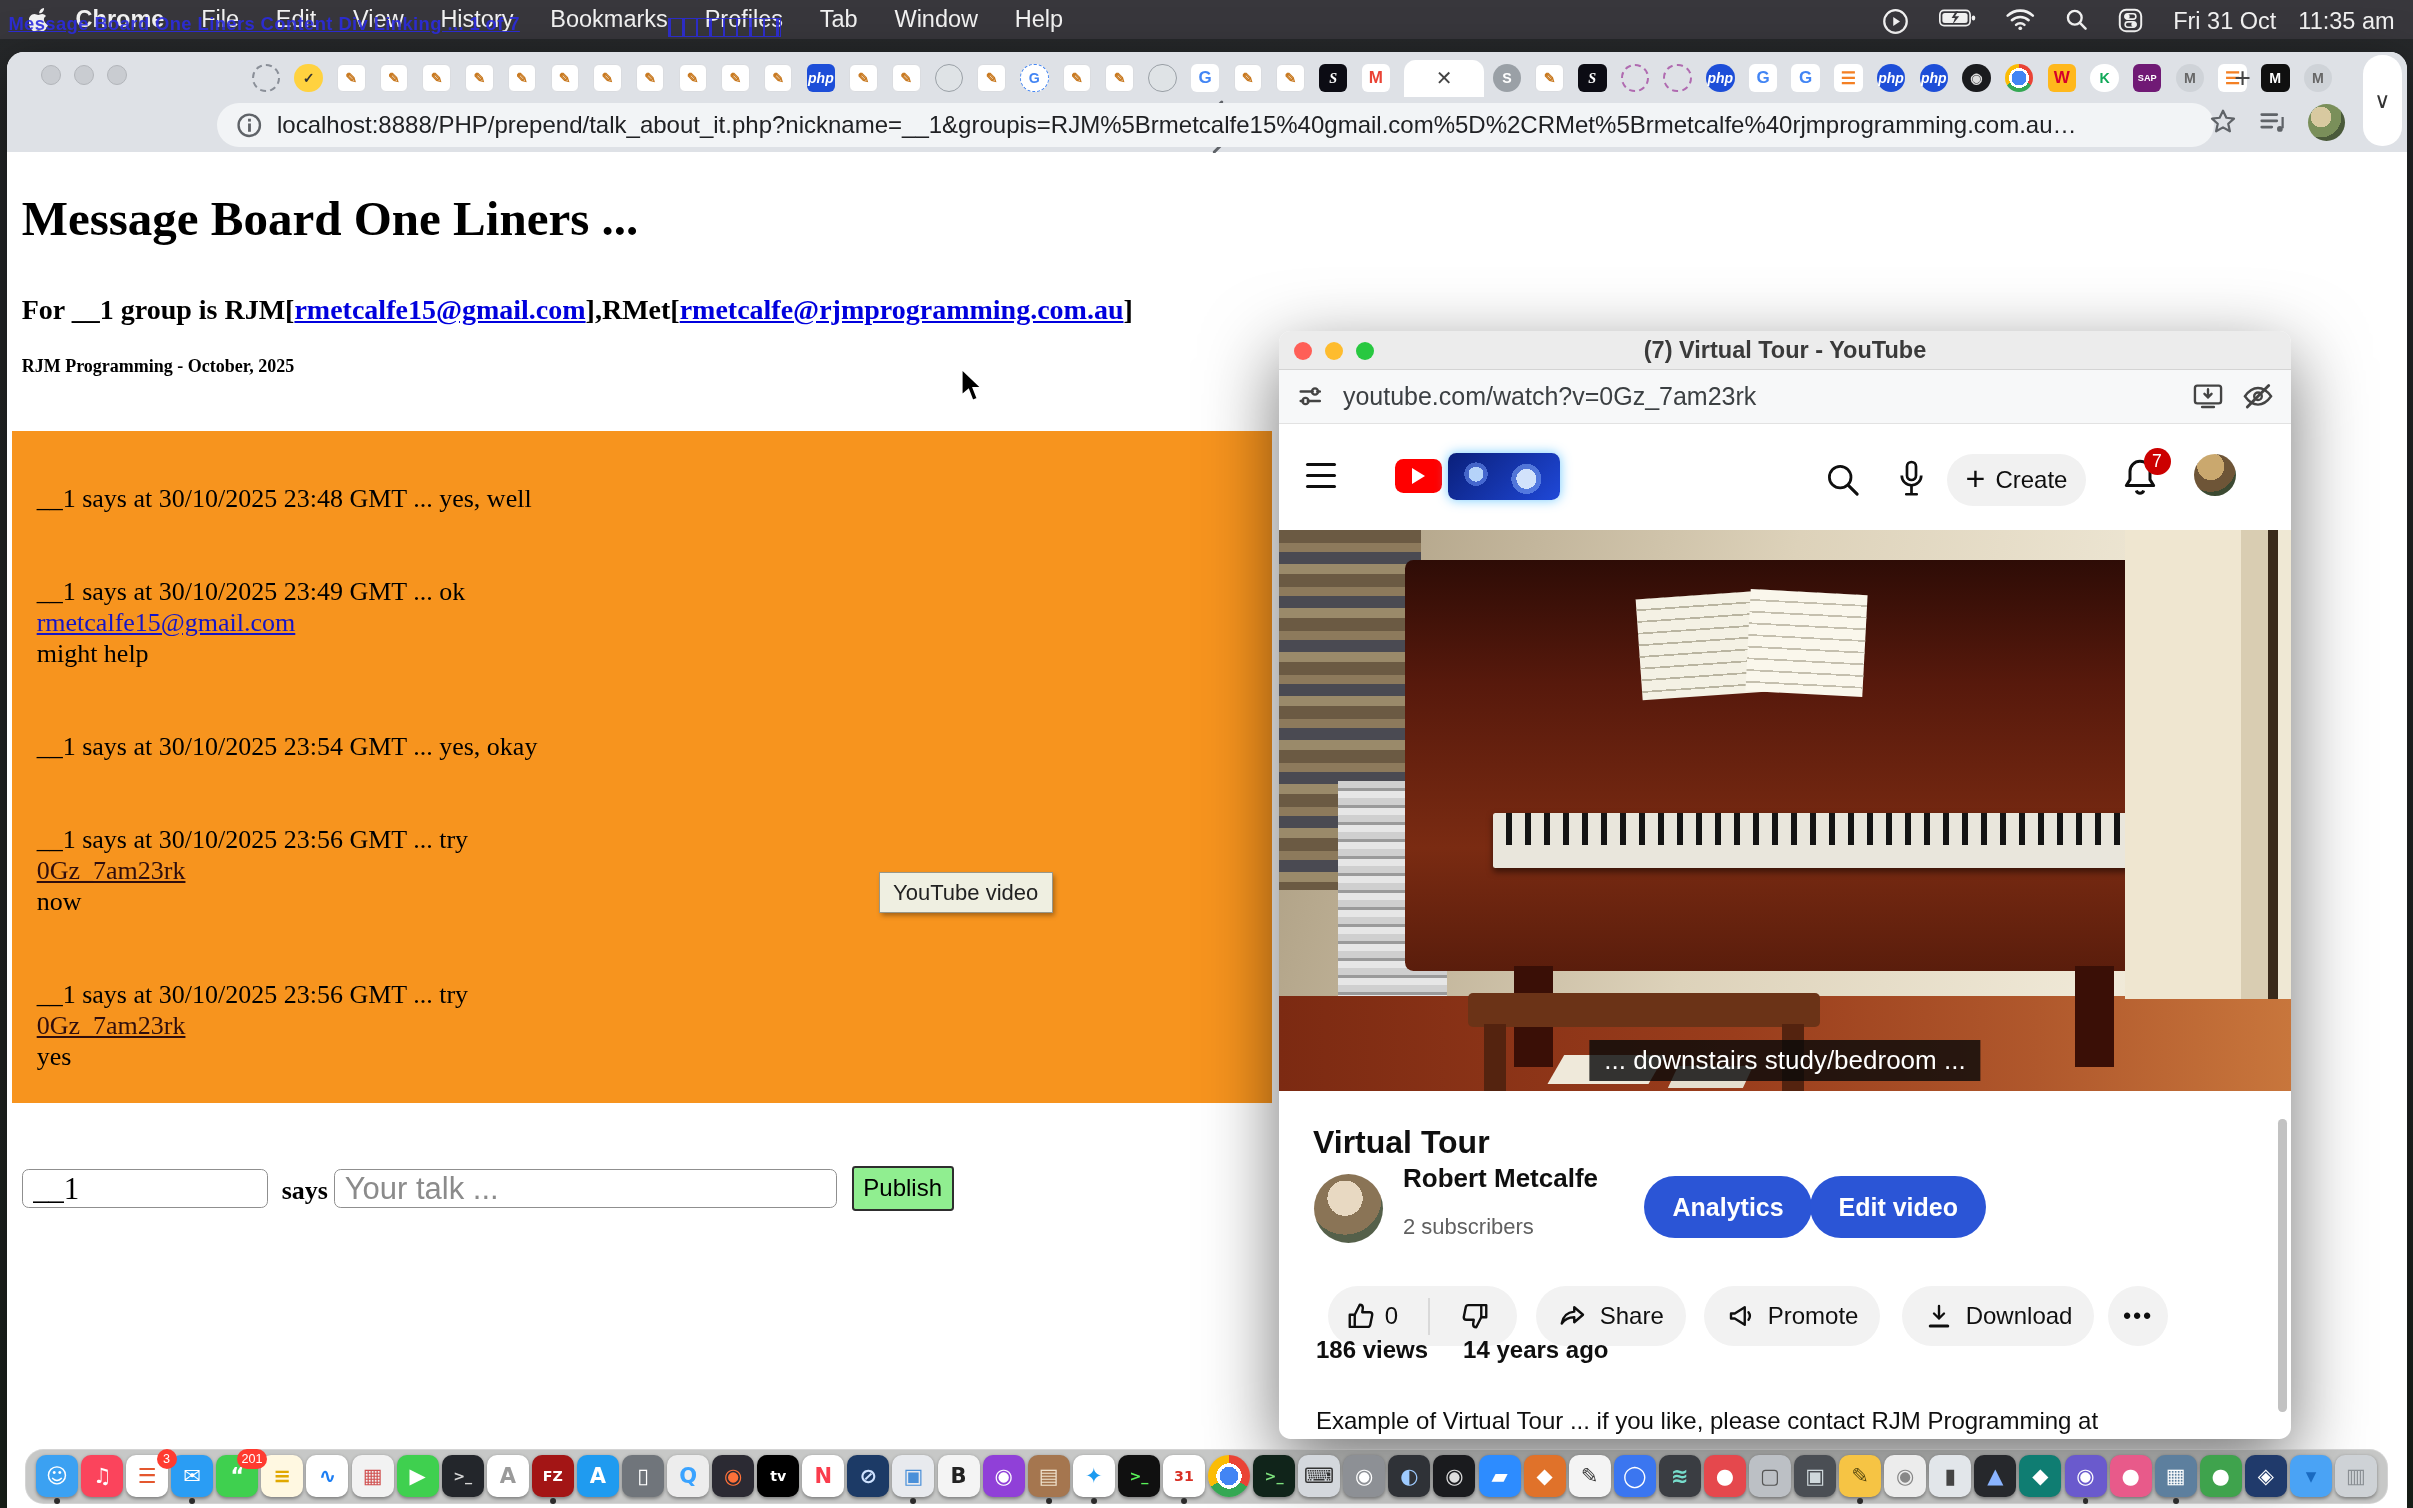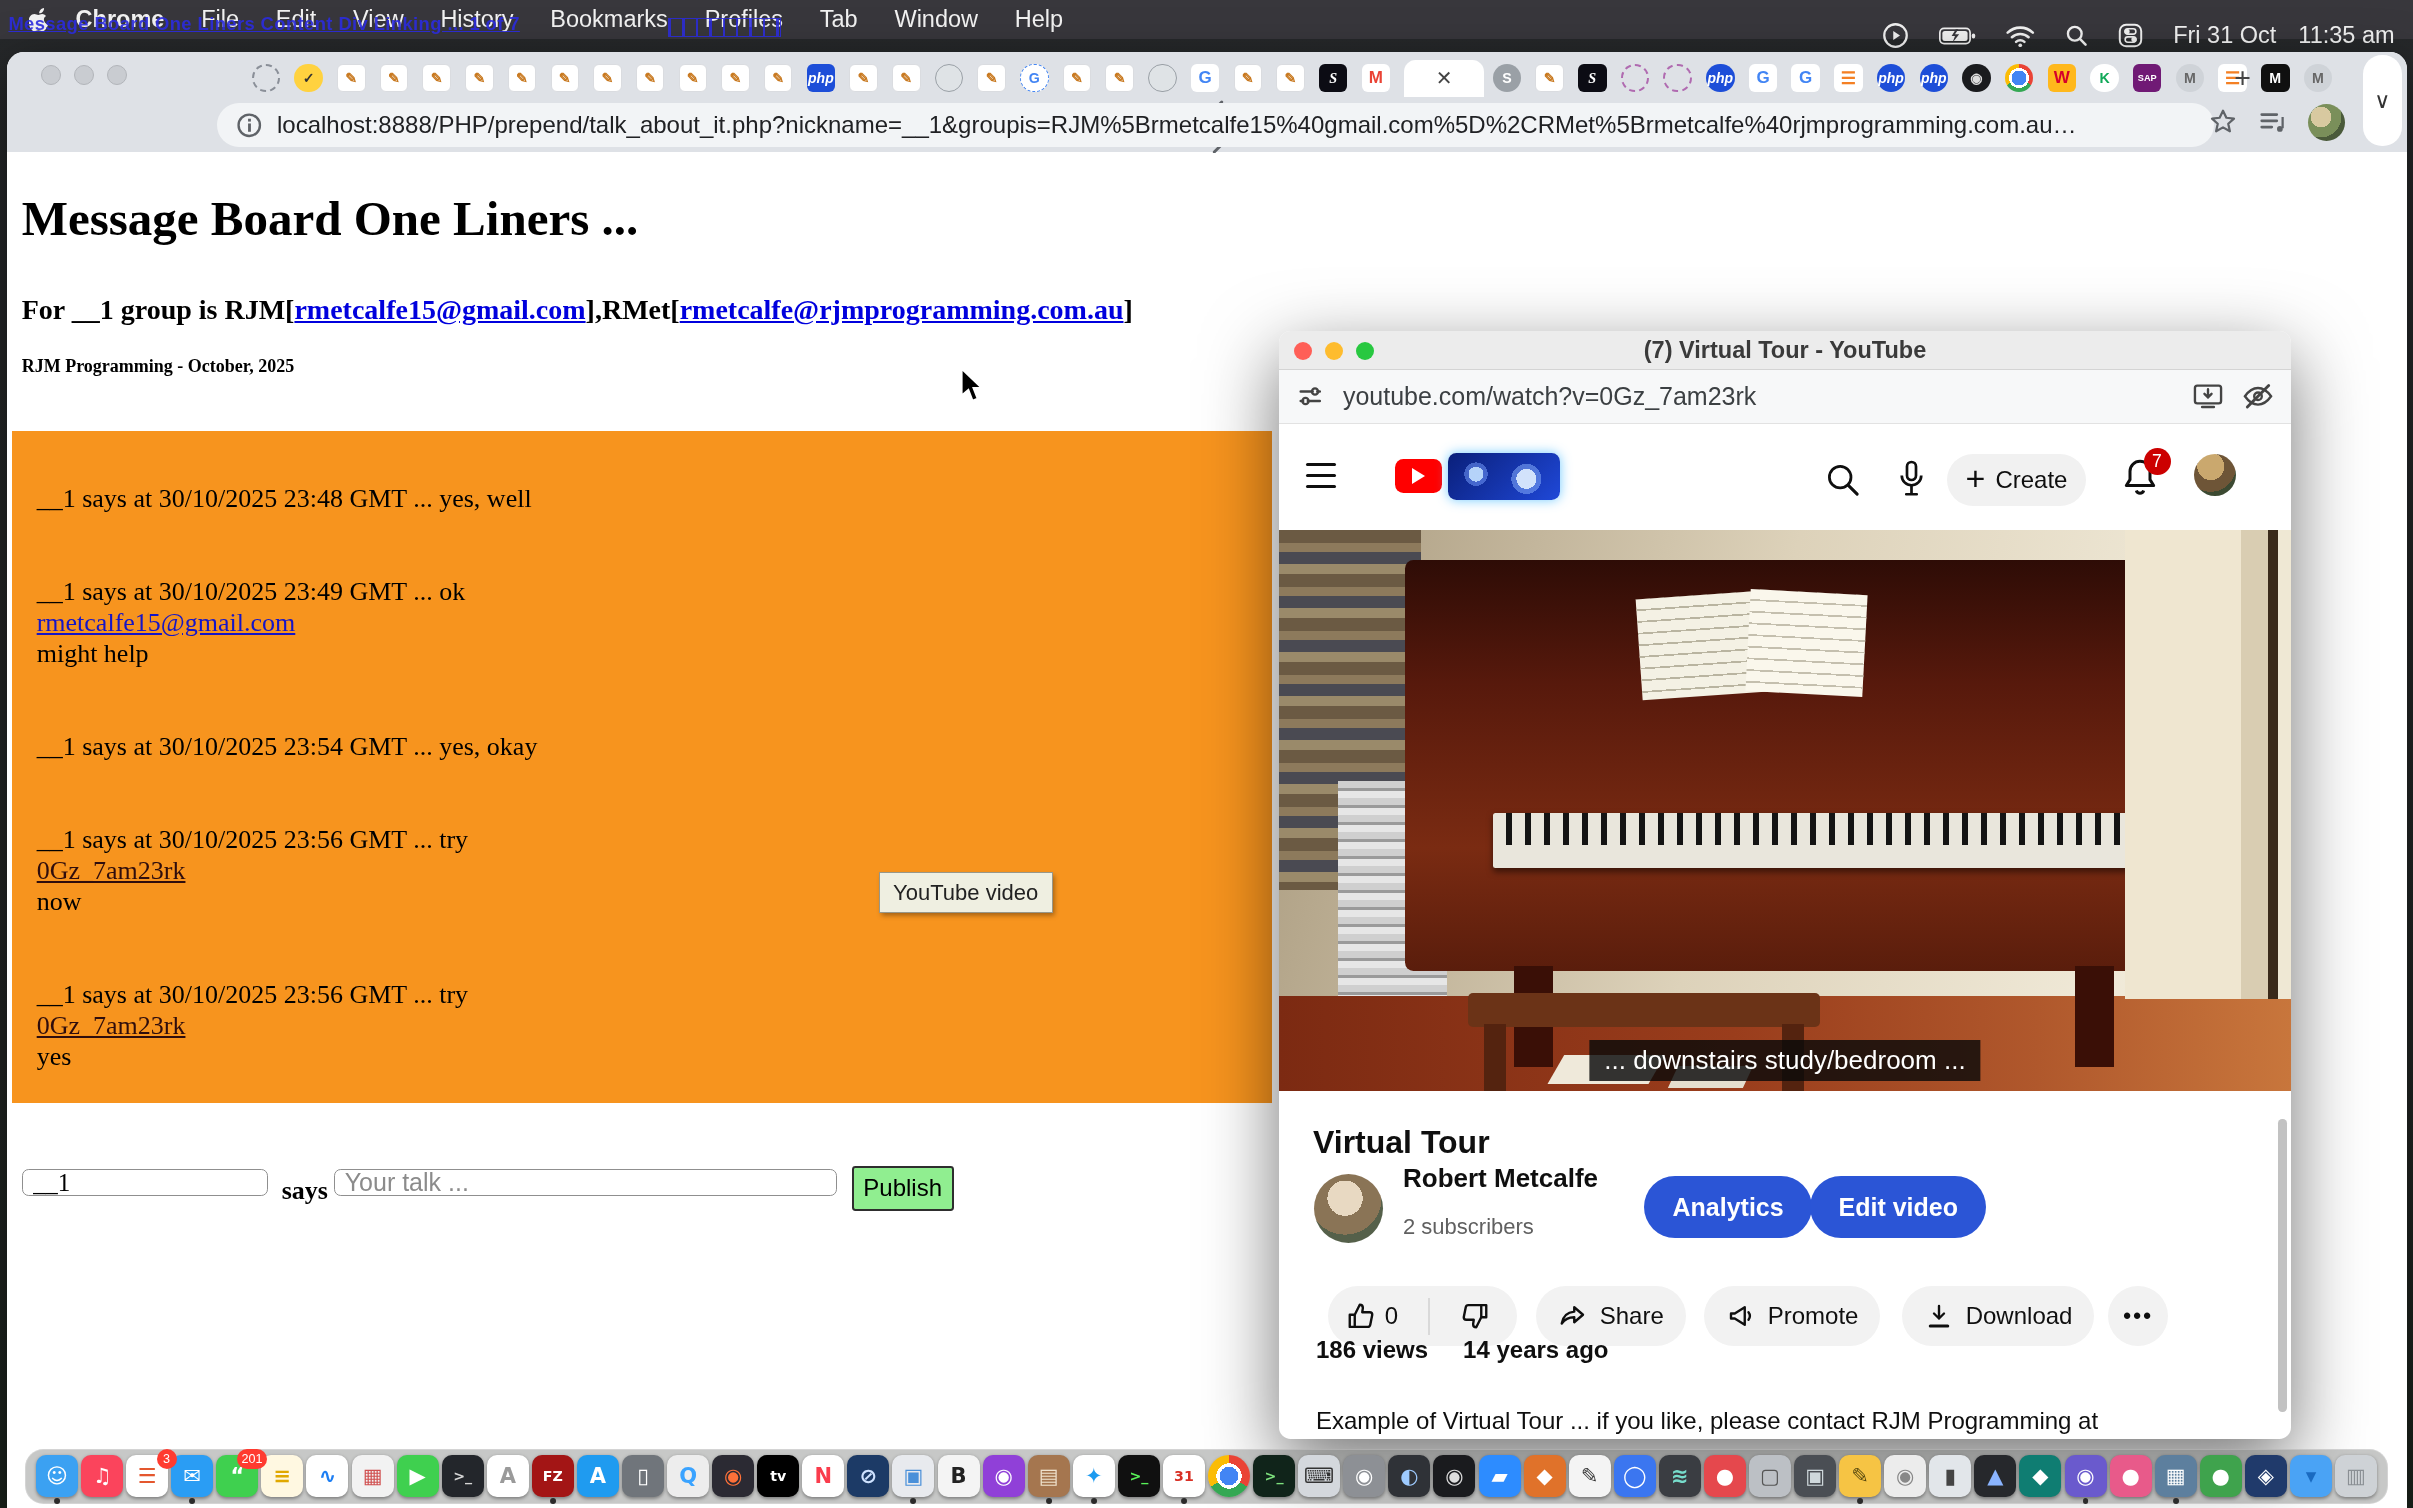--- a/index.html
+++ b/index.html
@@ -7,21 +7,21 @@
   .desktop{position:relative;width:2413px;height:1508px;overflow:hidden;
     background:linear-gradient(180deg,#26282a 0%,#222524 70%,#1b231c 100%);
     font-family:"Liberation Sans",sans-serif;}
 
   
   .menubar{position:absolute;left:0;top:0;width:2413px;height:39px;background:#38373c;
     display:flex;align-items:center;color:#f2f2f2;font-size:23.5px;}
   .menubar .apple{margin-left:28.5px;margin-right:6.7px;display:flex;align-items:center;}
   .menu-item{padding:0 18.4px;}
   .menu-item.bold{font-weight:700;}
-  .status{position:absolute;right:18.4px;top:16px;height:39px;display:flex;align-items:center;gap:30px;color:#f2f2f2;}
+  .status{position:absolute;right:18.4px;top:8px;height:39px;display:flex;align-items:flex-start;gap:30px;color:#f2f2f2;}
   .status .dt{font-size:23.5px;display:flex;gap:22px;}
   .overlay-title{position:absolute;left:8.4px;top:13.4px;z-index:60;color:#2b2bdd;font-size:18.4px;
     text-decoration:underline;font-weight:700;letter-spacing:0.4px;opacity:.9;}
   .overlay-box{position:absolute;left:668px;top:18.4px;width:113px;height:18.4px;z-index:60;
     border:1.7px solid #2b2bdd;background:repeating-linear-gradient(90deg,#2b2bdd 0 2.5px,transparent 2.5px 13.4px);opacity:.85;}
 
   
   .chrome-window{position:absolute;left:6.7px;top:52px;width:2400px;height:1456px;
     border-radius:17px 17px 0 0;background:#fff;box-shadow:0 15px 50px rgba(0,0,0,.5);}
   .tabstrip{position:absolute;left:0;top:0;width:100%;height:45px;background:#dee1e6;border-radius:17px 17px 0 0;}
@@ -79,22 +79,22 @@
   .byline{position:absolute;left:15px;top:203px;font-size:18px;font-weight:700;}
   .orange{position:absolute;left:5px;top:278px;width:1260px;height:672px;background:#f7941e;
     padding:52px 25px 0 25px;font-size:26px;line-height:31px;}
   .msg{margin-bottom:62px;}
   .mlink-blue{color:#1515c8;text-decoration:underline;}
   .mlink-dark{color:#2f0d0d;text-decoration:underline;font-weight:400;}
   .tooltip{position:absolute;left:872px;top:719px;background:#efefe1;border:0.8px solid #97978a;
     box-shadow:1.7px 2.5px 5px rgba(0,0,0,.35);font-family:"Liberation Sans",sans-serif;
     font-size:22px;color:#222;padding:6.7px 13.4px;}
   .form{position:absolute;left:0;top:1016px;width:1006px;height:50px;}
-  .inp{position:absolute;height:27px;border:1.7px solid #8f8f8f;border-radius:6.7px;background:#fff;
-    font-family:"Liberation Serif",serif;font-size:25px;padding:0 10px;color:#000;}
+  .inp{position:absolute;height:39px;border:1.7px solid #8f8f8f;border-radius:6.7px;background:#fff;
+    font-family:"Liberation Serif",serif;font-size:31px;padding:0 10px;color:#000;}
   .inp::placeholder{color:#8b8b8b;font-family:"Liberation Sans",sans-serif;}
   #nick{left:15px;width:246px;}
   #talk{left:327px;width:503px;}
   .sayslbl{position:absolute;left:275px;top:6.7px;font-size:26px;font-weight:700;}
   .publish{position:absolute;left:845px;top:-3.4px;width:102px;height:45px;background:#90ee90;
     border:2.5px solid #2e2e2e;border-radius:3.4px;font-family:"Liberation Sans",sans-serif;font-size:24px;color:#000;}
 
   
   .cursor{position:absolute;left:960px;top:367px;z-index:200;}
 

